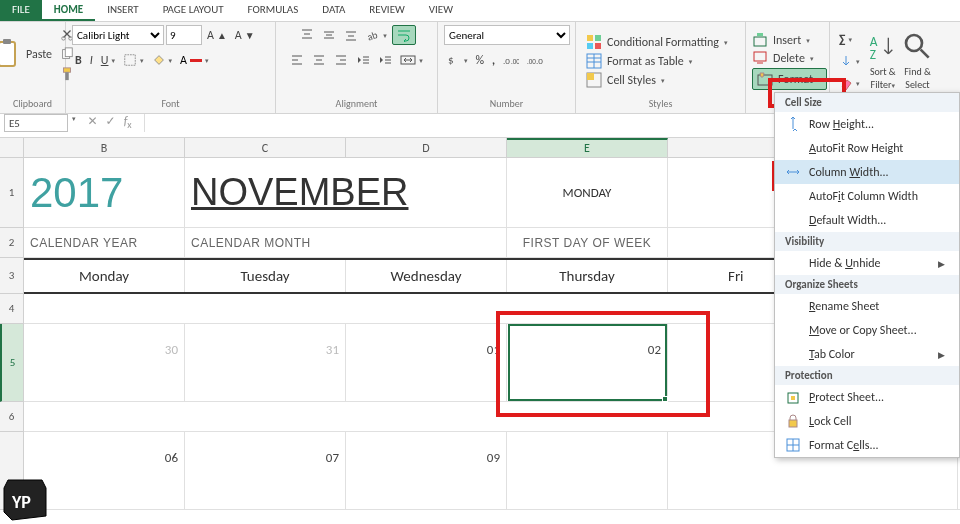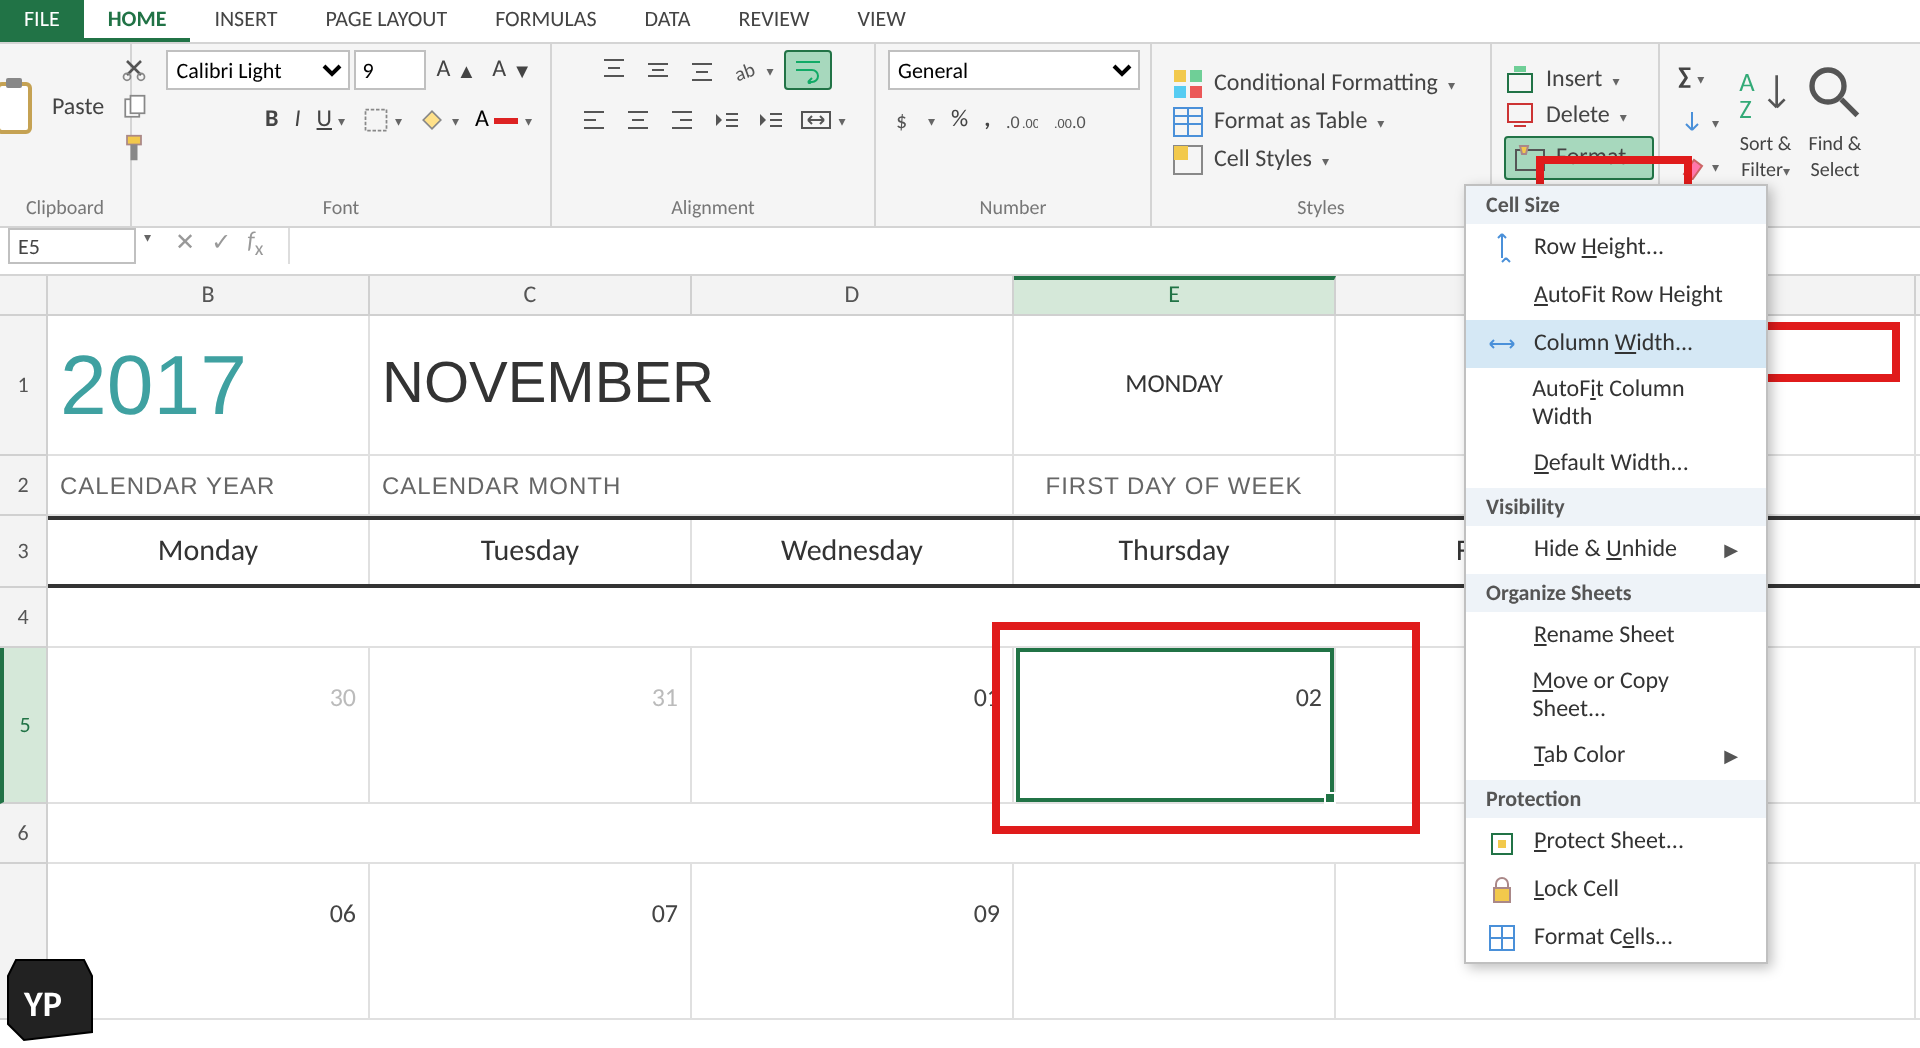--- a/index.html
+++ b/index.html
@@ -34,21 +34,21 @@
 .colheads .ch { flex: none; text-align: center; font-size: 12px; color: #555; border-right: 1px solid #d0d0d0; line-height: 20px; }
 .colheads .ch.active { background: #d5e8d9; color: #217346; border-top: 2px solid #217346; line-height: 16px; }
 .grid { display: flex; }
 .rowlabels { width: 24px; display: flex; flex-direction: column; }
 .rowlabels .rl { border-right: 1px solid #d0d0d0; border-bottom: 1px solid #d0d0d0; text-align: center; font-size: 11px; color: #555; display: flex; align-items: center; justify-content: center; background: #f3f3f3;}
 .rowlabels .rl.active { background: #d5e8d9; color: #217346; border-left: 2px solid #217346; }
 .cells { position: relative; flex: 1; }
 .rowdiv { display: flex; border-bottom: 1px solid #e0e0e0; }
 .cell { border-right: 1px solid #e0e0e0; padding: 2px 6px; display: flex; align-items: center; }
 .title-year { font-family: "Calibri Light", sans-serif; font-size: 42px; color: #3fa1a1; font-weight: 300; }
-.title-month { font-family: "Calibri Light", sans-serif; font-size: 29px; color: #333; font-weight: 300; }
+.title-month { font-family: "Calibri Light", sans-serif; font-size: 38px; color: #333; font-weight: 300; text-decoration: underline; }
 .sub-label { font-family: "Calibri Light", sans-serif; font-size: 12px; color: #666; letter-spacing: 0.5px; }
 .dayhead { font-family: Calibri, sans-serif; font-size: 15px; color: #333; text-align: center; justify-content: center; }
 .datecell { font-size: 13px; text-align: right; justify-content: flex-start; align-items: flex-start; padding-top: 4px; color: #444; margin-top: 44px; }
 .datecell.gray { color: #bbb; }
 .weekday-small { font-size: 13px; color: #333; text-align: center; justify-content: center; font-family: Calibri; }
 .thickline { border-top: 2px solid #333; }
 .selection { position: absolute; border: 2px solid #217346; background: transparent; pointer-events: none; }
 .sel-handle { position: absolute; right: -3px; bottom: -3px; width: 6px; height: 6px; background: #217346; border: 1px solid #fff; }
 .red-box { position: absolute; border: 4px solid #e01b1b; pointer-events: none; }
 .format-menu { position: absolute; background: #fff; border: 1px solid #c0c0c0; box-shadow: 2px 2px 6px rgba(0,0,0,0.25); z-index: 20; font-size: 12px; }
@@ -107,21 +107,21 @@
                 <rect x="6" y="6" width="4" height="9" fill="#888"></rect>
               </svg>
             </span>
         </div>
       </div>
     </div>
     <div class="group-label">Clipboard</div>
   </div>
 
   <div class="group" style="width:210px">
-    <div class="group-body col-stack" style="align-items:flex-end;gap:6px">
+    <div class="group-body col-stack" style="align-items:flex-start;gap:6px">
       <div class="row-stack">
         <select class="fake"><option>Calibri Light</option></select>
         <input class="fake" value="9" style="">
         <span class="btn">A<sup>▲</sup></span>
         <span class="btn">A<sup>▼</sup></span>
       </div>
       <div class="row-stack">
         <span class="btn">
             <b>B</b>
           </span>
@@ -492,21 +492,21 @@
     </div>
 
     <div class="selection" style="left:484px;top:166px;width:159px;height:77px">
       <div class="sel-handle"></div>
     </div>
 
     <div class="red-box" style="left:472px;top:153px;width:214px;height:106px"></div>
   </div>
 </div>
 
-<div class="format-menu" style="left:732px;top:92px;width:152px">
+<div class="format-menu" style="left:774px;top:92px;width:186px">
   <div class="section">Cell Size</div>
   <div class="item">
       <span class="ic"><svg width="16" height="16">
           <path d="M8 2v12m0-12l-2 2m2-2l2 2m0 10l-2 2m2-2l2 2" stroke="#4a90d9" fill="none" transform="translate(0,-1)"></path>
         </svg></span>
       <span><span>Row </span><span class="underline-letter">H</span><span>eight...</span></span>
     </div>
   <div class="item">
       <span class="ic"></span>
       <span><span class="underline-letter">A</span><span>utoFit Row Height</span></span>

